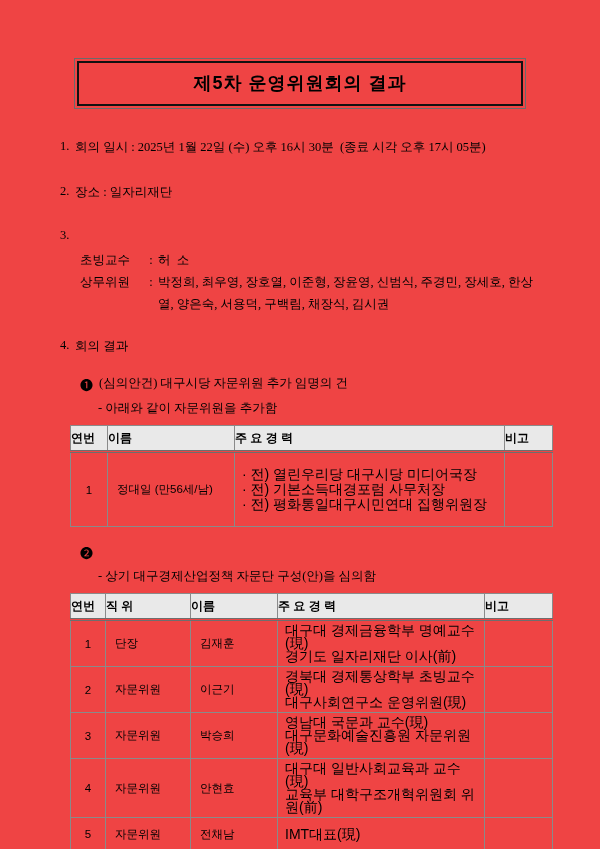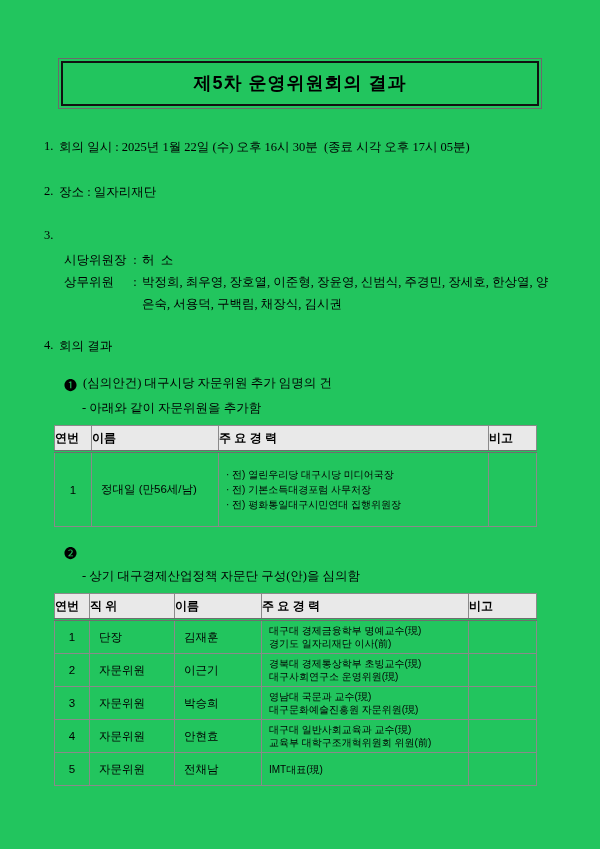--- a/index.html
+++ b/index.html
@@ -1,24 +1,24 @@
 <!DOCTYPE html>
 <html lang="ko"><head>
 <meta charset="utf-8">
 <style>
   * { margin: 0; padding: 0; box-sizing: border-box; }
   html, body { background: #ffffff; }
   .page {
     width: 600px;
     height: 849px;
-    background: #22c55e;
+    background: #ef4444;
     color: #000000;
     font-family: "Liberation Serif", "DejaVu Serif", serif;
     font-size: 12.5px;
-    padding: 0 44px;
+    padding: 0 60px;
     position: relative;
     overflow: hidden;
   }
 
   
   .titlebox-outer {
     margin: 58px 14px 0 14px;
     border: 1px solid #6b6b6b;
     padding: 2px;
   }
@@ -71,21 +71,21 @@
     text-align: left;
     height: 26px;
     border-bottom: 3px double #6e6e6e;
   }
   td { font-size: 11.5px; vertical-align: middle; }
   .cell-center { text-align: center; }
   .cell-left { text-align: left; padding-left: 9px; }
   .t1 td { height: 75px; }
   .t2 td { height: 33px; }
   .career { padding: 3px 4px 3px 7px; }
-  .career div { font-size: 10px; line-height: 15px; white-space: pre-wrap; }
+  .career div { font-size: 14px; line-height: 15px; white-space: pre-wrap; }
   .t2 .career div { line-height: 13px; }
 </style>
 </head>
 <body>
 
 <div class="page">
 
   <div class="titlebox-outer">
     <div class="titlebox-inner">
       <span class="doc-title">제5차 운영위원회의 결과</span>
@@ -101,21 +101,21 @@
     <span class="num">2.</span>
     <span class="txt">장소 : 일자리재단</span>
   </div>
 
   <div class="item item3">
     <span class="num">3.</span>
   </div>
 
   <div class="attendees">
     <div class="att-row">
-      <span class="att-role">시당위원장</span>
+      <span class="att-role">초빙교수</span>
       <span class="att-colon">:</span>
       <span class="att-names">허  소</span>
     </div>
     <div class="att-row">
       <span class="att-role">상무위원</span>
       <span class="att-colon">:</span>
       <span class="att-names">박정희, 최우영, 장호열, 이준형, 장윤영, 신범식, 주경민, 장세호, 한상열, 양은숙, 서용덕, 구백림, 채장식, 김시권</span>
     </div>
   </div>
 

